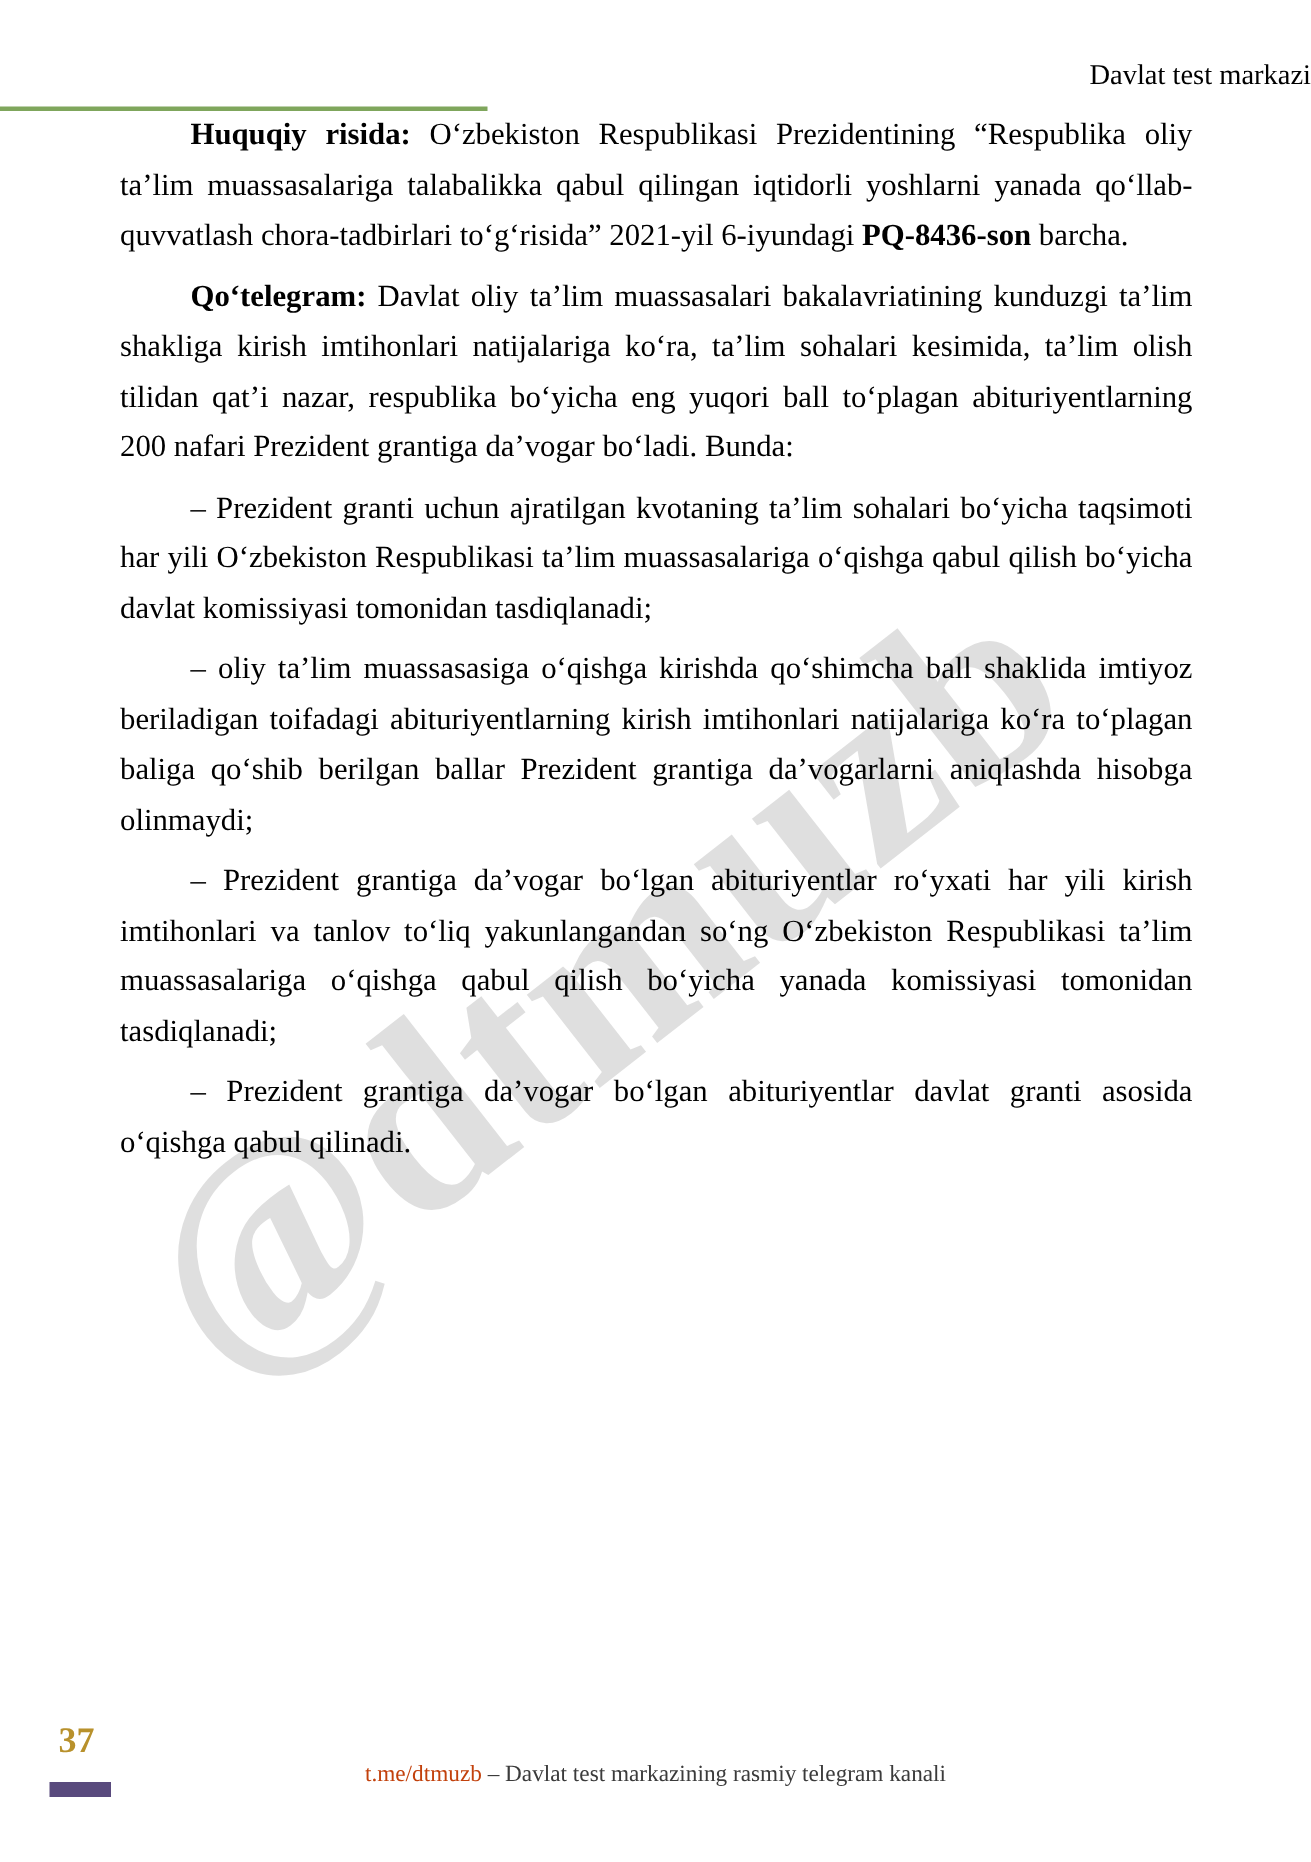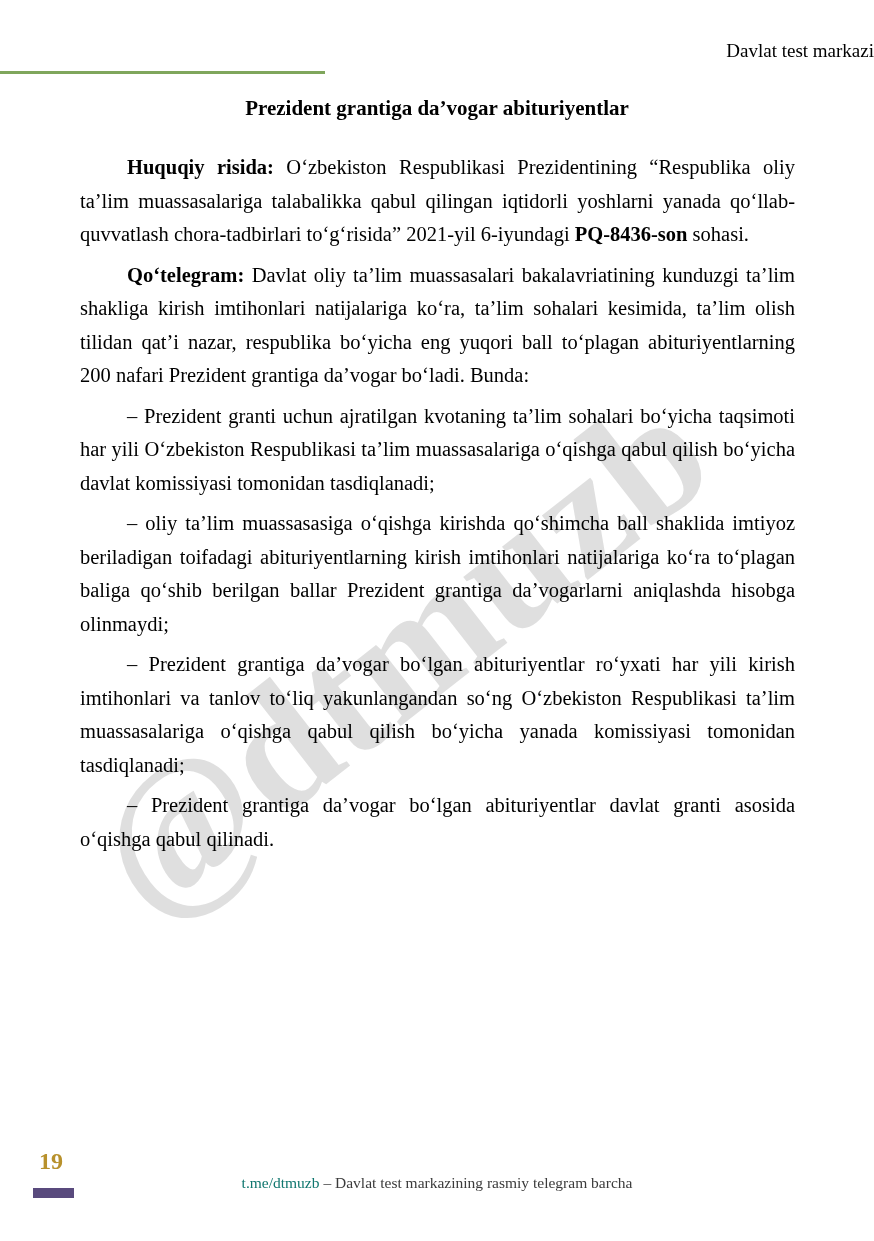--- a/index.html
+++ b/index.html
@@ -55,47 +55,46 @@
     font-size: 24px; font-weight: bold; color: #b8912c;
   }
   .accent-bar {
     position: absolute; left: 33px; top: 1188px;
     width: 41px; height: 10px; background: #594a7d;
   }
   .footer-note {
     position: absolute; left: 0; top: 1174px; width: 100%;
     text-align: center; font-size: 15.5px; color: #3b3b3b;
   }
-  .footer-note .link { color: #0f766e; }
+  .footer-note .link { color: #c2410c; }
 </style>
 </head>
 <body>
 
 <div class="page">
 
   <div class="watermark">@dtmuzb</div>
 
   <div class="content-layer">
     <div class="header">Davlat test markazi</div>
     <div class="header-rule"></div>
 
-    <div class="title">Prezident grantiga da’vogar abituriyentlar</div>
 
     <div class="bodytext">
 
-      <p><span class="b">Huquqiy risida:</span><span> O‘zbekiston Respublikasi Prezidentining “Respublika oliy ta’lim muassasalariga talabalikka qabul qilingan iqtidorli yoshlarni yanada qo‘llab-quvvatlash chora-tadbirlari to‘g‘risida” 2021-yil 6-iyundagi </span><span class="b">PQ-8436-son</span><span> sohasi.</span></p>
+      <p><span class="b">Huquqiy risida:</span><span> O‘zbekiston Respublikasi Prezidentining “Respublika oliy ta’lim muassasalariga talabalikka qabul qilingan iqtidorli yoshlarni yanada qo‘llab-quvvatlash chora-tadbirlari to‘g‘risida” 2021-yil 6-iyundagi </span><span class="b">PQ-8436-son</span><span> barcha.</span></p>
 
       <p><span class="b">Qo‘telegram:</span><span> Davlat oliy ta’lim muassasalari bakalavriatining kunduzgi ta’lim shakliga kirish imtihonlari natijalariga ko‘ra, ta’lim sohalari kesimida, ta’lim olish tilidan qat’i nazar, respublika bo‘yicha eng yuqori ball to‘plagan abituriyentlarning 200 nafari Prezident grantiga da’vogar bo‘ladi. Bunda:</span></p>
 
       <p>– Prezident granti uchun ajratilgan kvotaning ta’lim sohalari bo‘yicha taqsimoti har yili O‘zbekiston Respublikasi ta’lim muassasalariga o‘qishga qabul qilish bo‘yicha davlat komissiyasi tomonidan tasdiqlanadi;</p>
       <p>– oliy ta’lim muassasasiga o‘qishga kirishda qo‘shimcha ball shaklida imtiyoz beriladigan toifadagi abituriyentlarning kirish imtihonlari natijalariga ko‘ra to‘plagan baliga qo‘shib berilgan ballar Prezident grantiga da’vogarlarni aniqlashda hisobga olinmaydi;</p>
       <p>– Prezident grantiga da’vogar bo‘lgan abituriyentlar ro‘yxati har yili kirish imtihonlari va tanlov to‘liq yakunlangandan so‘ng O‘zbekiston Respublikasi ta’lim muassasalariga o‘qishga qabul qilish bo‘yicha yanada komissiyasi tomonidan tasdiqlanadi;</p>
       <p>– Prezident grantiga da’vogar bo‘lgan abituriyentlar davlat granti asosida o‘qishga qabul qilinadi.</p>
 
 
     </div>
   </div>
 
-  <div class="page-number">19</div>
+  <div class="page-number">37</div>
   <div class="accent-bar"></div>
-  <div class="footer-note"><span class="link">t.me/dtmuzb</span><span> – Davlat test markazining rasmiy telegram barcha</span></div>
+  <div class="footer-note"><span class="link">t.me/dtmuzb</span><span> – Davlat test markazining rasmiy telegram kanali</span></div>
 
 </div>
 
 </body></html>

